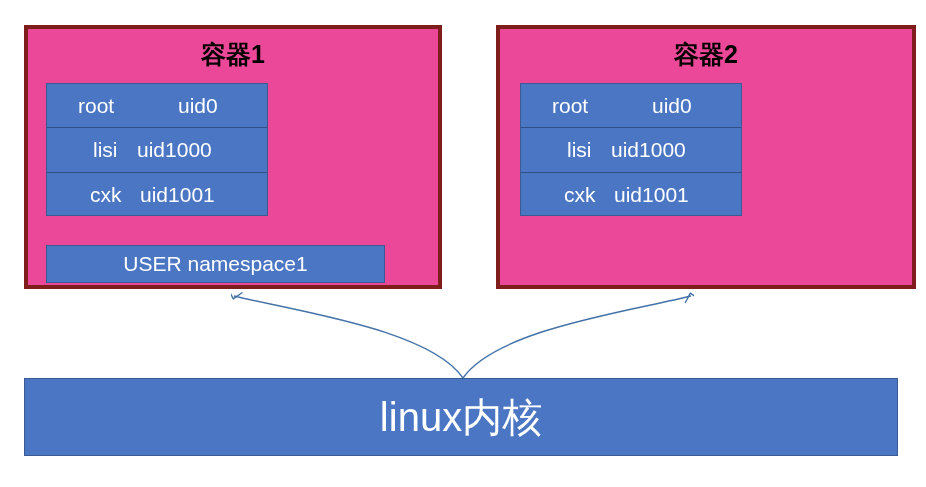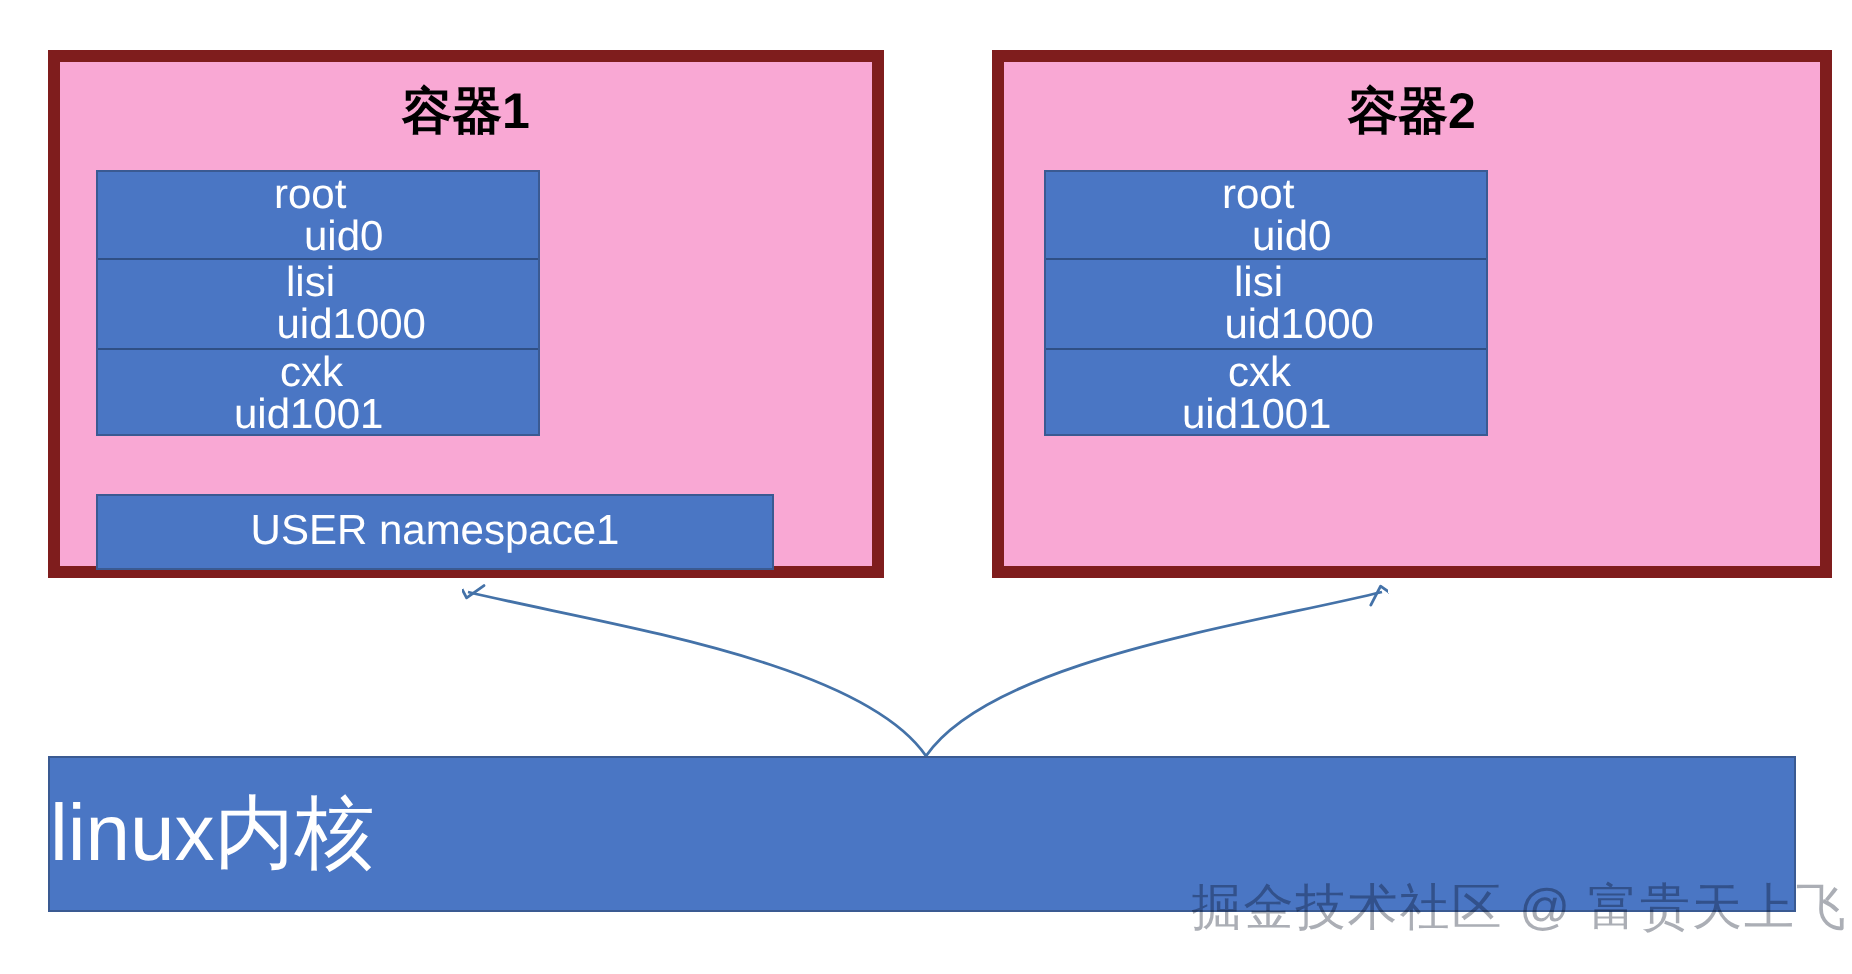--- a/index.html
+++ b/index.html
@@ -20,22 +20,22 @@
     position: absolute;
     left: 0;
     top: 0;
     width: 926px;
     height: 487px;
   }
 
   
   .container-box {
     position: absolute;
-    background: #f9a8d4;
-    border: 6px solid #7f1d1d;
+    background: #ec4899;
+    border: 4px solid #7f1d1d;
     box-sizing: border-box;
   }
   #container-1 {
     left: 24px;
     top: 25px;
     width: 418px;
     height: 264px;
   }
   #container-2 {
     left: 496px;
@@ -81,38 +81,37 @@
     height: 44.3px;
     box-sizing: border-box;
     display: flex;
     align-items: center;
     justify-content: center;
     color: #ffffff;
     font-size: 21px;
     line-height: 1;
     border-bottom: 1px solid #2f4f85;
     padding-left: 12px;
-    flex-direction: column;
   }
   .uid-row:last-child {
     border-bottom: none;
   }
   .uid-row .uid-name {
     display: inline-block;
     text-align: left;
   }
   .uid-row .uid-value {
     display: inline-block;
     text-align: left;
   }
   
   .uid-row.row-0 .uid-name { width: 56px; }
   .uid-row.row-0 .uid-value { width: 70px; margin-left: 44px; }
   .uid-row.row-1 .uid-name { width: 44px; }
-  .uid-row.row-1 .uid-value { width: 96px; text-align: right; }
+  .uid-row.row-1 .uid-value { width: 96px; }
   .uid-row.row-2 .uid-name { width: 50px; }
   .uid-row.row-2 .uid-value { width: 96px; }
 
   
   .ns-bar {
     position: absolute;
     background: #4a76c4;
     border: 1px solid #3a5a92;
     box-sizing: border-box;
     display: flex;
@@ -139,21 +138,21 @@
     position: absolute;
     left: 24px;
     top: 378px;
     width: 874px;
     height: 78px;
     background: #4a76c4;
     border: 1px solid #3a5a92;
     box-sizing: border-box;
     display: flex;
     align-items: center;
-    justify-content: flex-start;
+    justify-content: center;
   }
   #kernel-label {
     color: #ffffff;
     font-size: 40px;
     line-height: 1;
     letter-spacing: 0px;
   }
 
   
   #connectors {
@@ -230,15 +229,14 @@
       </marker>
     </defs>
     <path d="M 463,378 C 430,330 300,312 234,296" fill="none" stroke="#4472a8" stroke-width="1.4" marker-end="url(#arrowhead-open)"></path>
     <path d="M 463,378 C 496,330 626,312 691,296" fill="none" stroke="#4472a8" stroke-width="1.4" marker-end="url(#arrowhead-open)"></path>
   </svg>
 
   <div id="kernel-bar">
     <span id="kernel-label">linux内核</span>
   </div>
 
-  <div id="watermark">掘金技术社区 @ 富贵天上飞</div>
 
 </div>
 
 </body></html>

